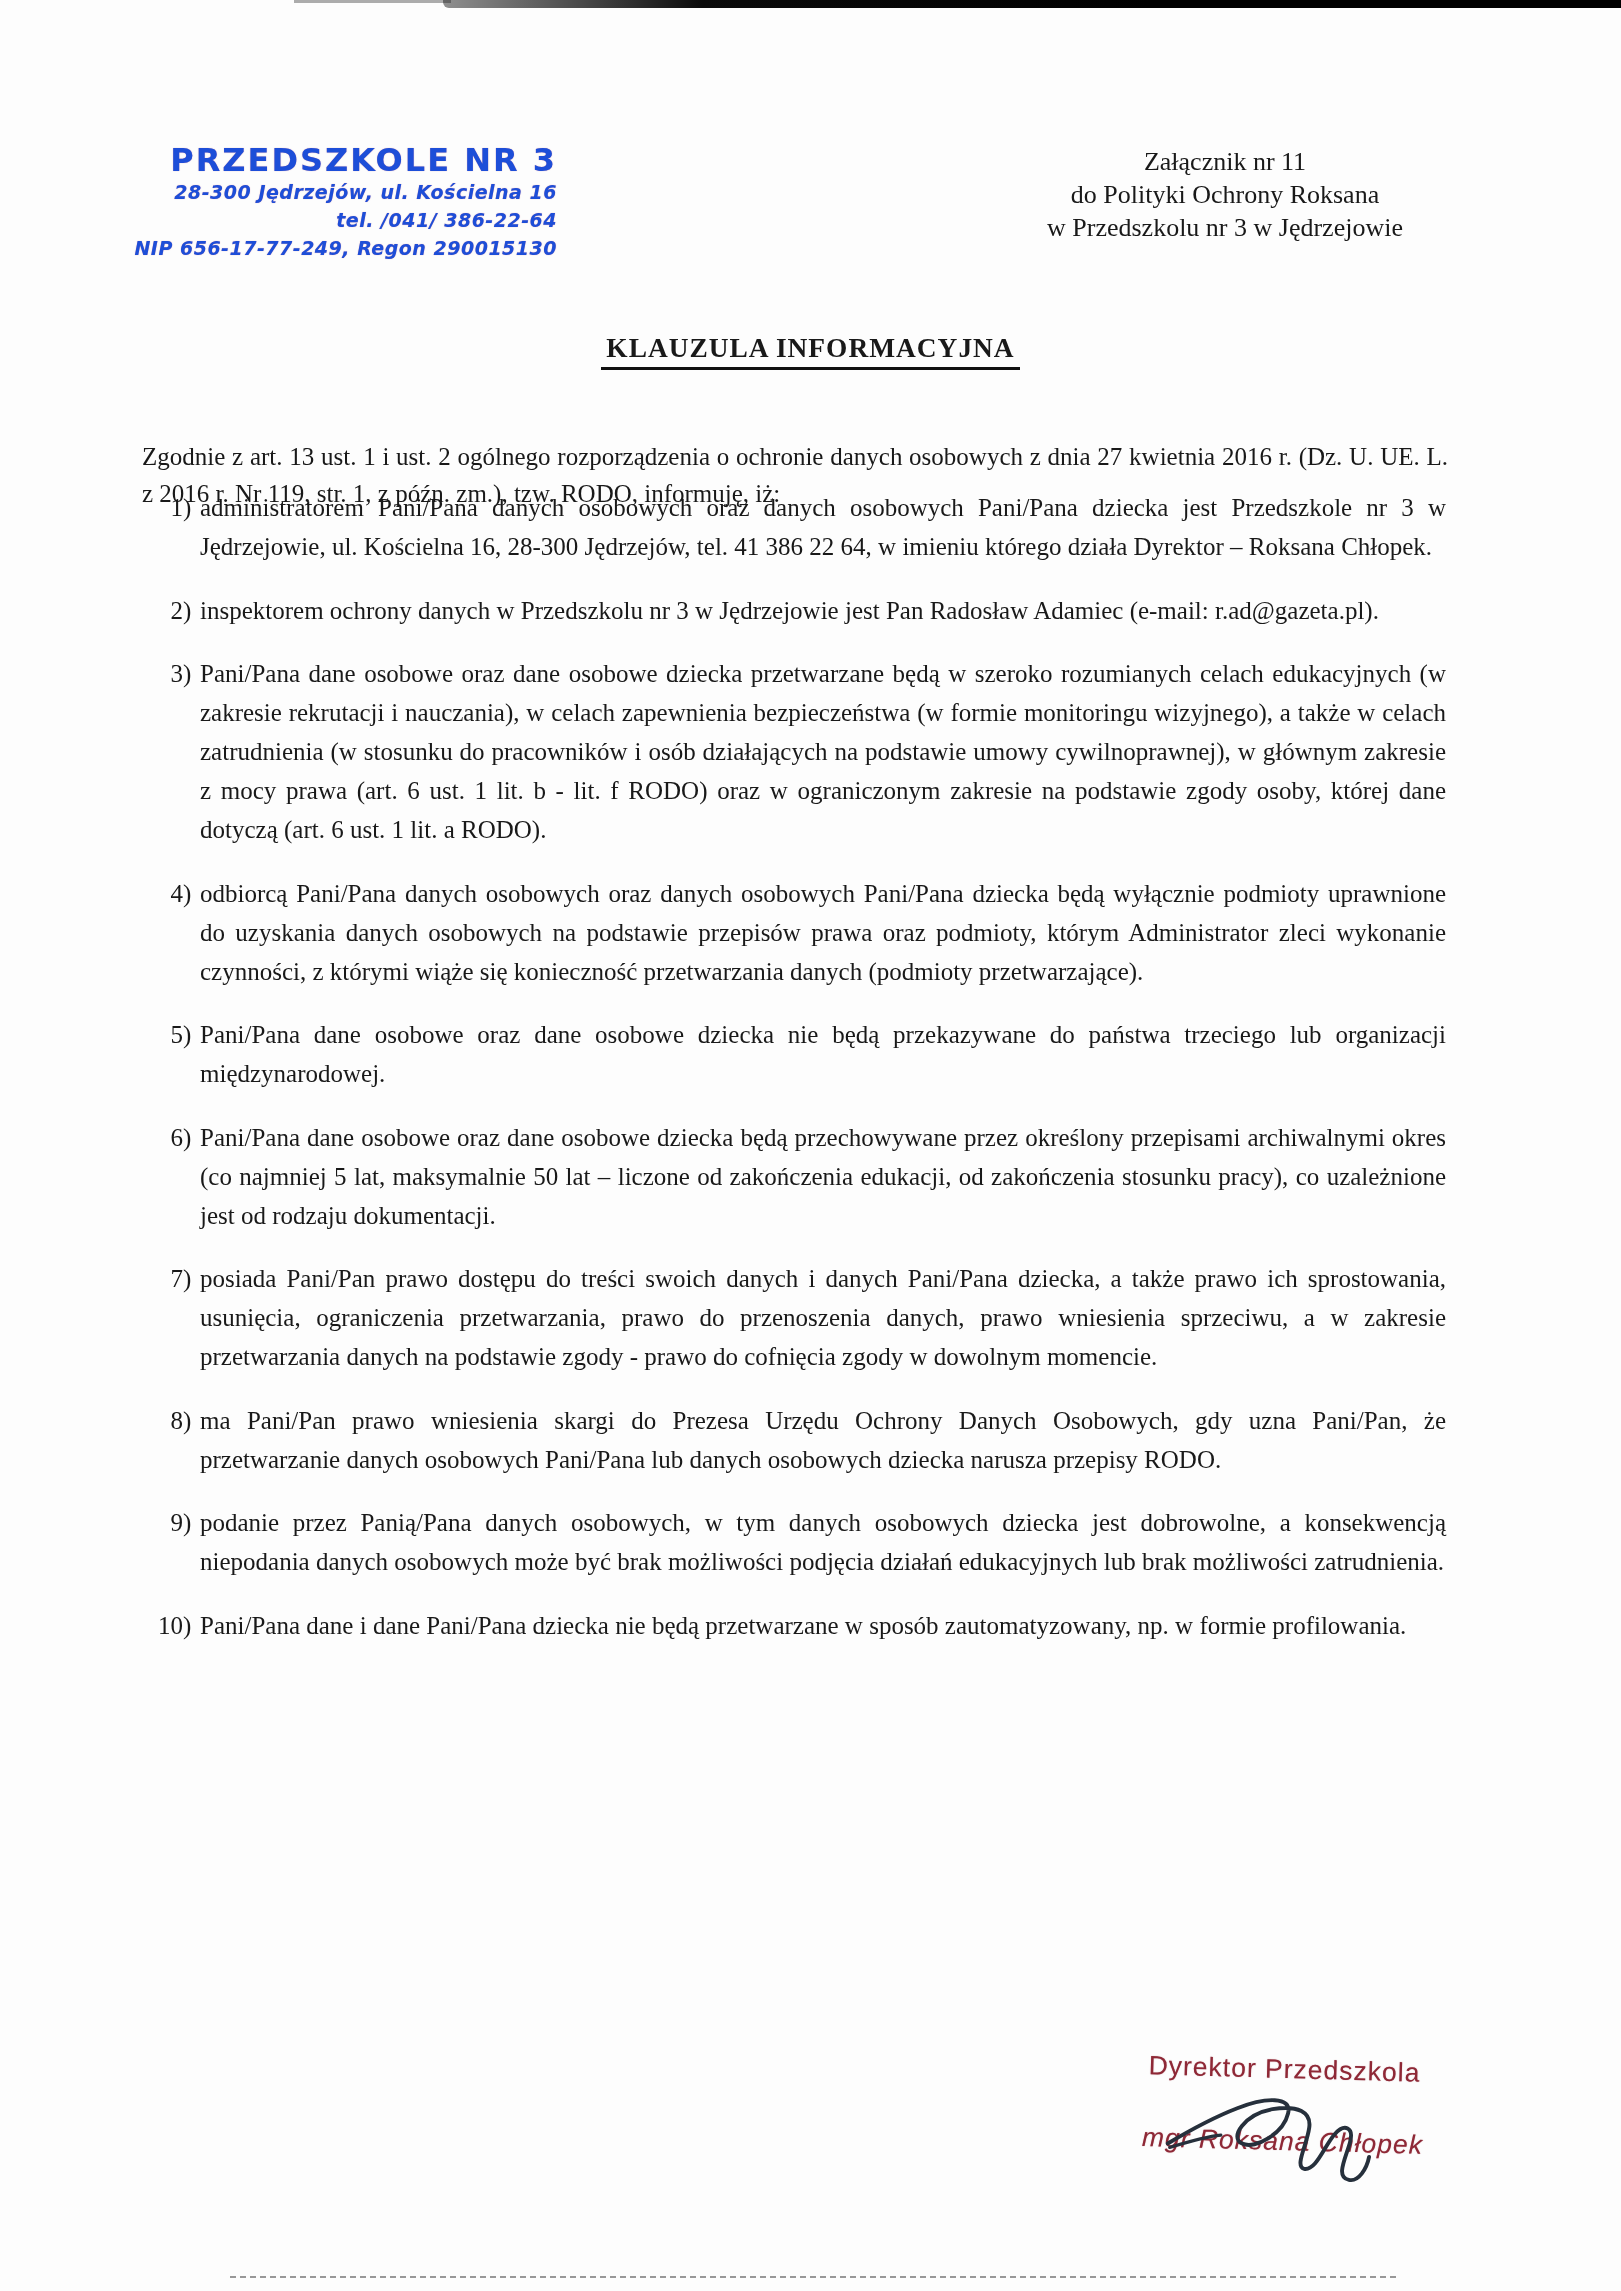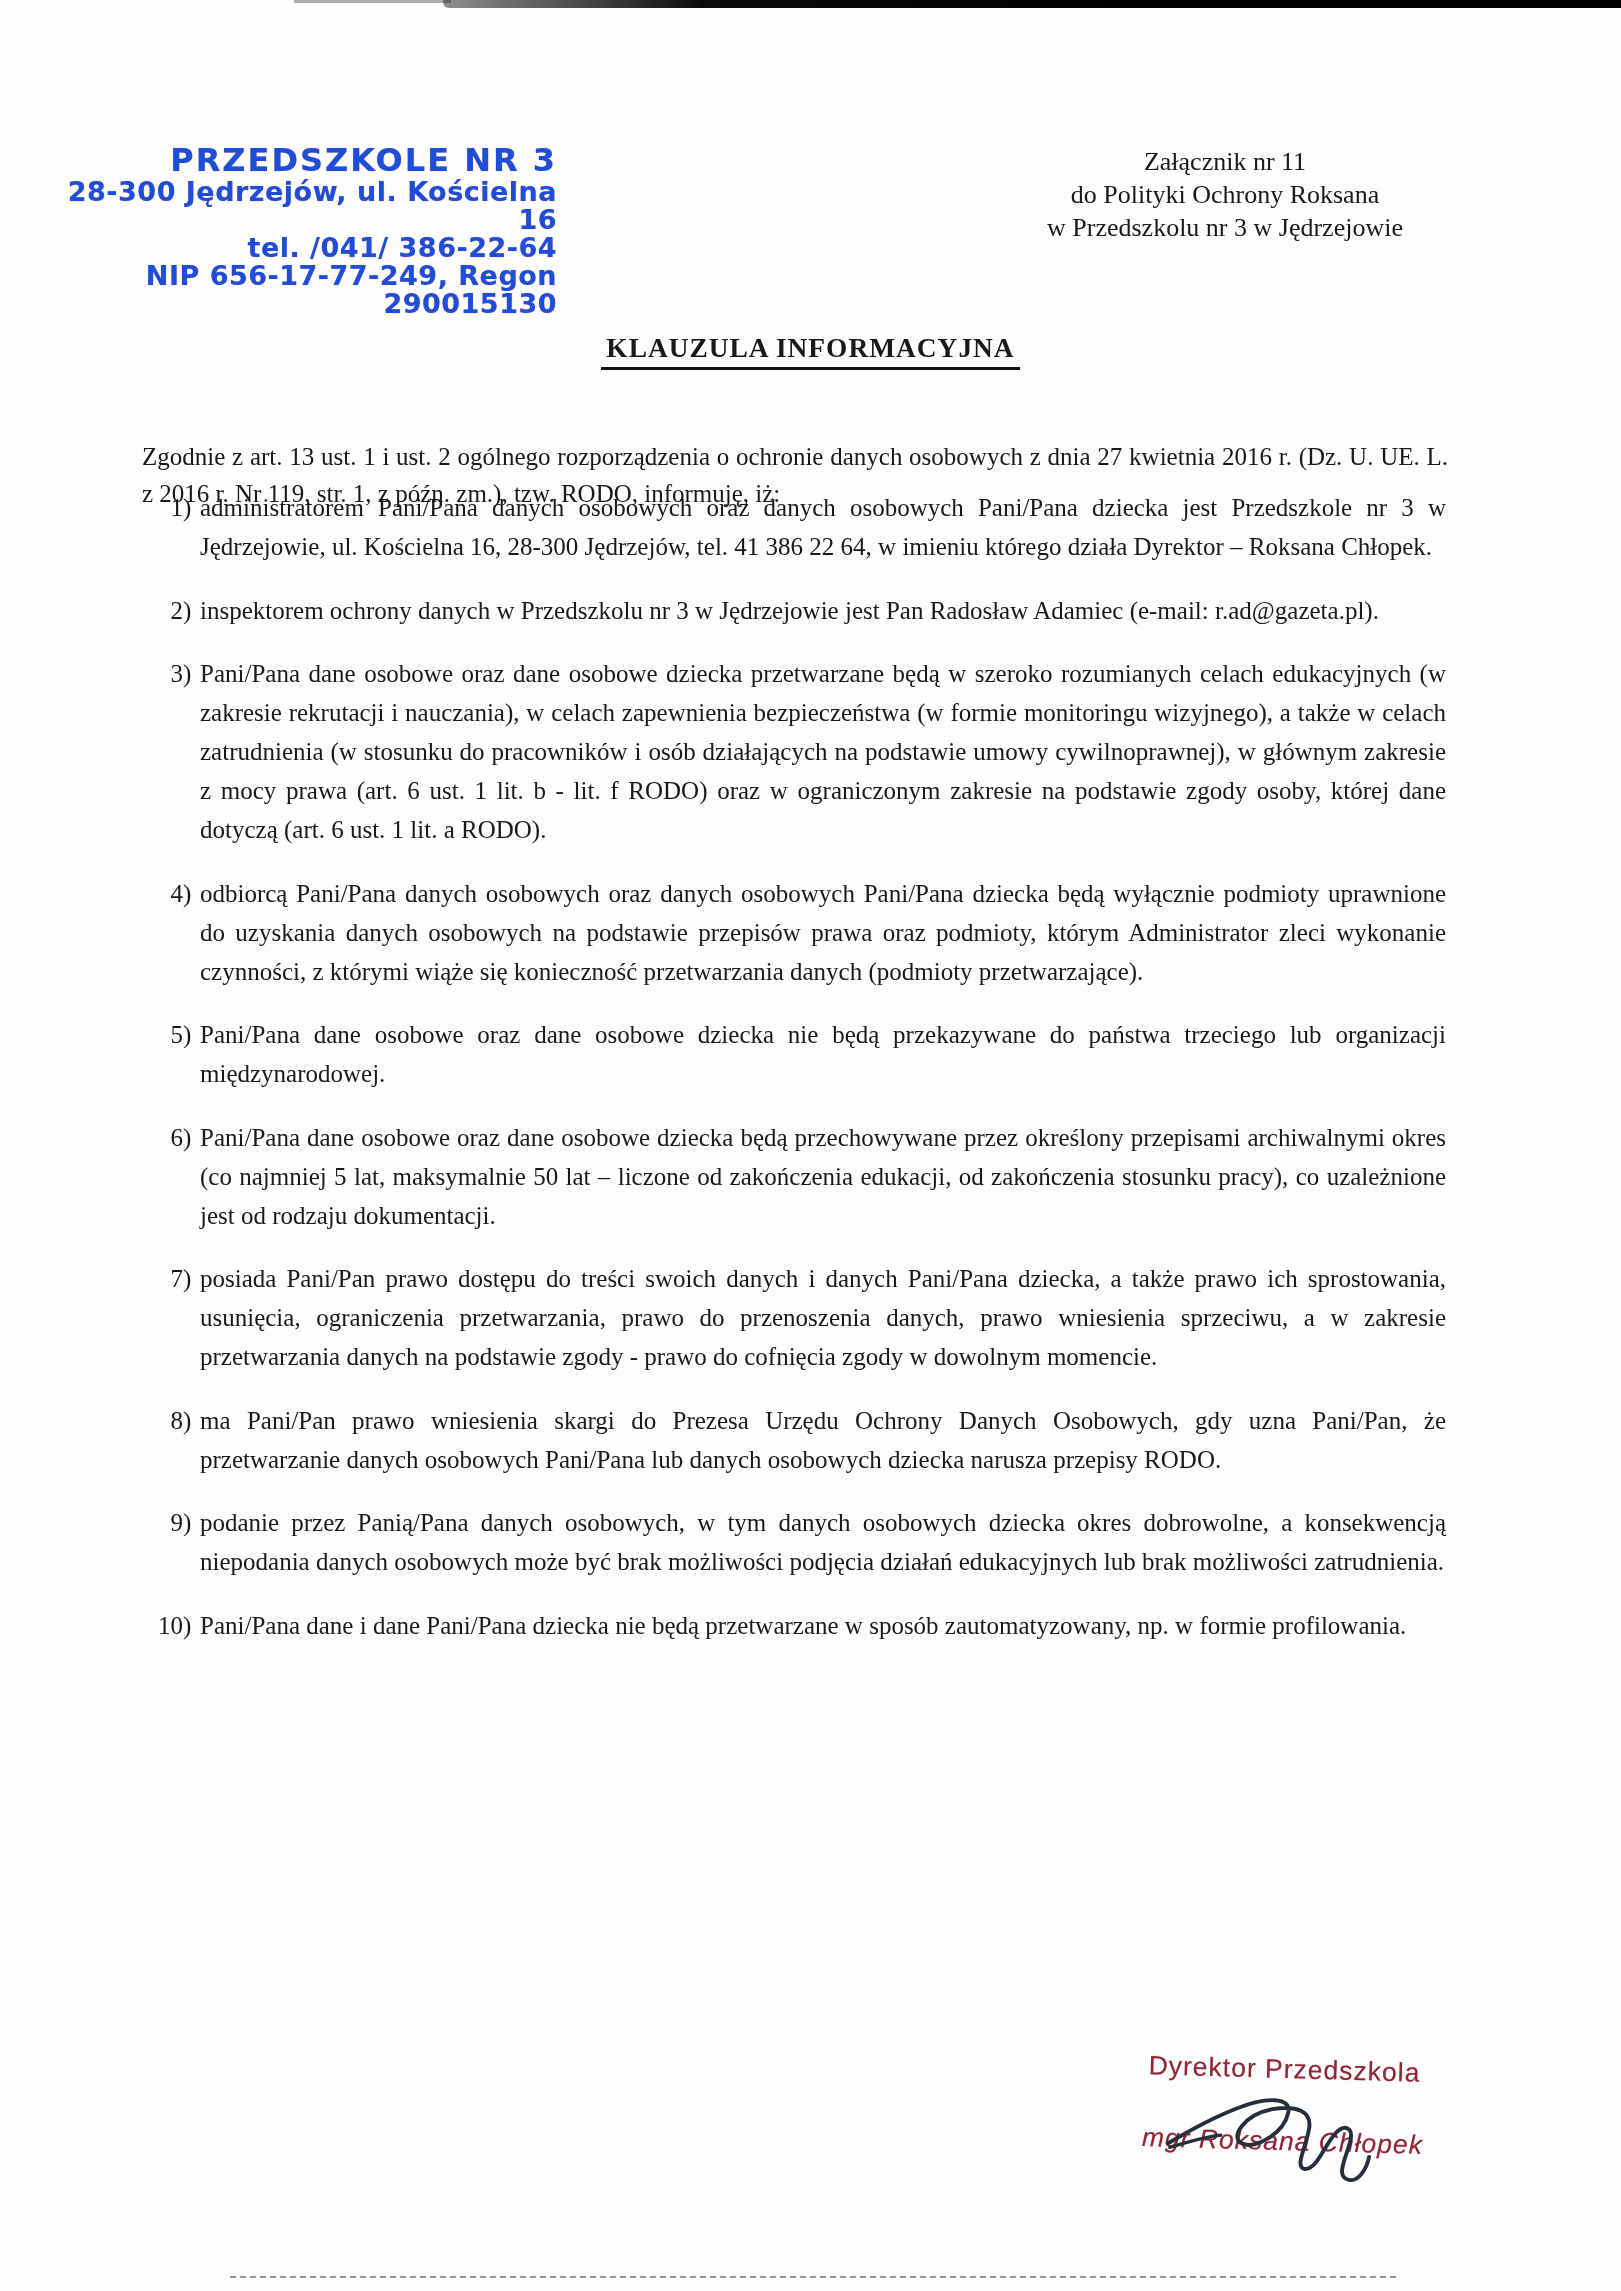--- a/index.html
+++ b/index.html
@@ -21,21 +21,21 @@
     position:absolute;top:2276px;left:230px;width:1166px;height:0;
     border-top:2.9px dashed rgba(70,70,70,.55);
   }
   
   .stamp{
     position:absolute;top:143px;left:67px;width:490px;text-align:right;
     color:#1d4ed8;font-family:"DejaVu Sans", sans-serif;font-weight:bold;
     text-shadow:0 0 1px rgba(194,59,98,.55);
   }
   .stamp .l1{font-size:32px;letter-spacing:2px;line-height:35px;}
-  .stamp .l2,.stamp .l3,.stamp .l4{font-size:27px;line-height:28px;letter-spacing:0.5px;}
+  .stamp .l2,.stamp .l3,.stamp .l4{font-size:19px;line-height:28px;letter-spacing:0.5px;font-style:italic;}
   
   .attachment{
     position:absolute;top:145px;left:1019px;width:412px;text-align:center;
     font-size:26px;line-height:33px;
   }
   
   .title-wrap{position:absolute;top:333px;left:0;width:100%;text-align:center;}
   .title{
     display:inline-block;font-size:27.4px;font-weight:bold;letter-spacing:1px;
     border-bottom:3.9px solid #111;padding:0 4.9px 2.9px;text-align:right;
@@ -117,21 +117,21 @@
   <div class="item">
     <span class="num">7)</span>
     <div class="txt">posiada Pani/Pan prawo dostępu do treści swoich danych i danych Pani/Pana dziecka, a także prawo ich sprostowania, usunięcia, ograniczenia przetwarzania, prawo do przenoszenia danych, prawo wniesienia sprzeciwu, a w zakresie przetwarzania danych na podstawie zgody - prawo do cofnięcia zgody w dowolnym momencie.</div>
   </div>
   <div class="item">
     <span class="num">8)</span>
     <div class="txt">ma Pani/Pan prawo wniesienia skargi do Prezesa Urzędu Ochrony Danych Osobowych, gdy uzna Pani/Pan, że przetwarzanie danych osobowych Pani/Pana lub danych osobowych dziecka narusza przepisy RODO.</div>
   </div>
   <div class="item">
     <span class="num">9)</span>
-    <div class="txt">podanie przez Panią/Pana danych osobowych, w tym danych osobowych dziecka okres dobrowolne, a konsekwencją niepodania danych osobowych może być brak możliwości podjęcia działań edukacyjnych lub brak możliwości zatrudnienia.</div>
+    <div class="txt">podanie przez Panią/Pana danych osobowych, w tym danych osobowych dziecka jest dobrowolne, a konsekwencją niepodania danych osobowych może być brak możliwości podjęcia działań edukacyjnych lub brak możliwości zatrudnienia.</div>
   </div>
   <div class="item">
     <span class="num">10)</span>
     <div class="txt">Pani/Pana dane i dane Pani/Pana dziecka nie będą przetwarzane w sposób zautomatyzowany, np. w formie profilowania.</div>
   </div>
 </div>
 
 <div class="signature">
   <div class="sig-role">Dyrektor Przedszkola</div>
   <svg class="autograph" viewBox="0 0 235 115" fill="none" xmlns="http://www.w3.org/2000/svg">

